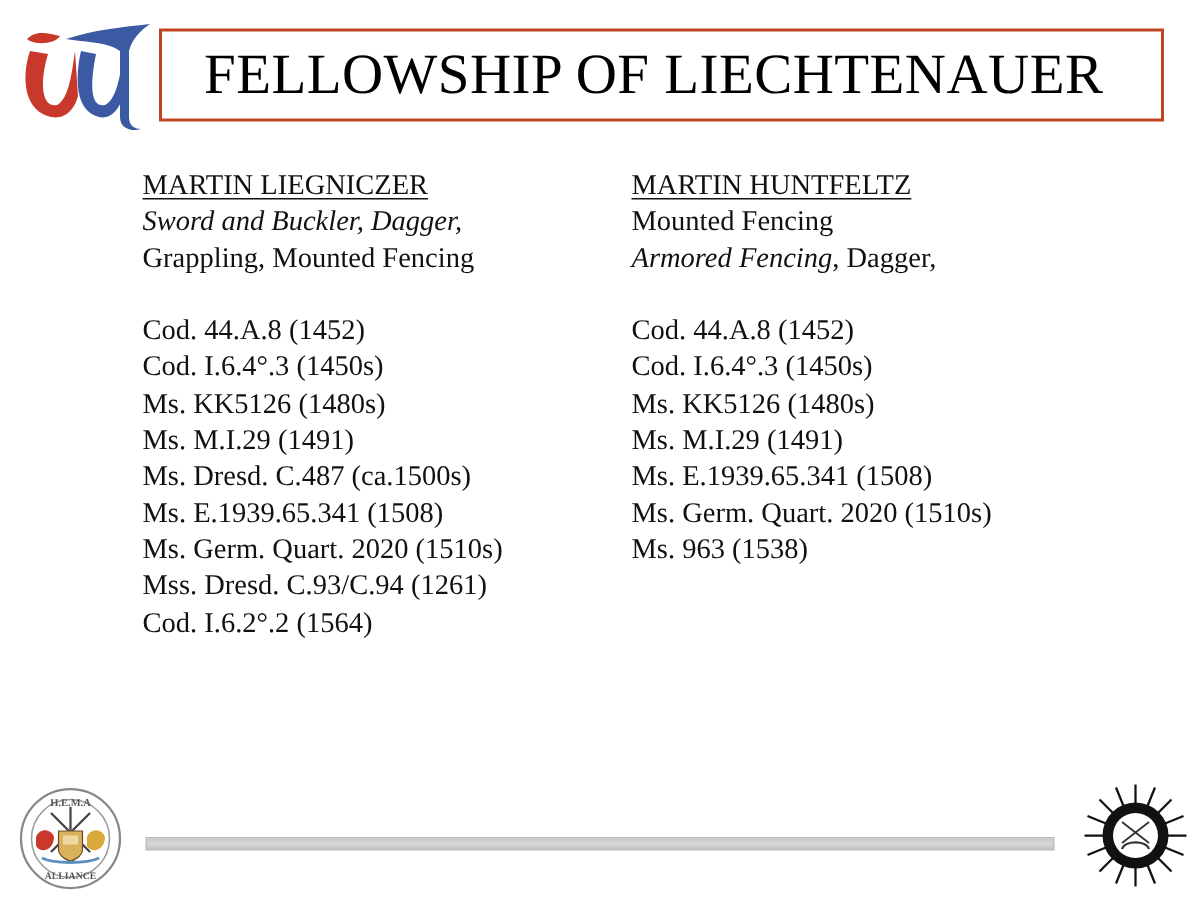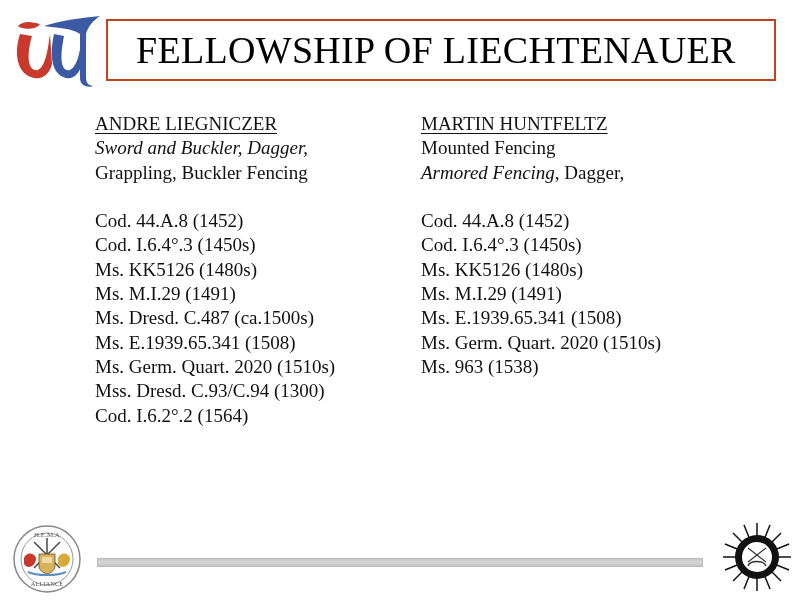--- a/index.html
+++ b/index.html
@@ -23,21 +23,21 @@
   .col-left { left:95px; }
   .col-right { left:421px; }
   .name { text-decoration:underline; text-underline-offset:3px; text-decoration-thickness:1px; }
   .spacer { height:24.3px; }
   .src { white-space:nowrap; }
   .divider-bar {
     position:absolute; left:97px; top:558px; width:606px; height:9px;
     background:linear-gradient(#c8c8c8, #d8d8d8 50%, #c4c4c4);
     border:1px solid #bdbdbd; box-sizing:border-box;
   }
-  .badge-left { position:absolute; left:12px; top:524px; width:70px; height:70px; }
+  .badge-left { position:absolute; left:12px; top:524px; width:70px; height:70px;font-weight:bold; }
   .badge-right { position:absolute; left:722px; top:522px; width:70px; height:70px; }
 </style>
 </head>
 <body>
 
 <div class="logo">
   <svg width="92" height="76" viewBox="0 0 92 76">
 
     <path d="M8 14 C14 8, 22 10, 30 12 C26 18, 12 18, 8 14 Z" fill="#c8392b"></path>
     <path d="M10 22 C4 40, 6 62, 24 66 C34 68, 40 60, 42 52 L40 22 C38 36, 36 54, 28 58 C18 60, 16 44, 22 24 Z" fill="#c8392b"></path>
@@ -45,32 +45,32 @@
     <path d="M44 22 C40 40, 40 62, 56 66 C64 68, 70 60, 72 52 L72 26 C70 38, 68 54, 60 58 C50 60, 50 44, 54 24 Z" fill="#3b5aa3"></path>
     <path d="M34 14 C52 8, 72 6, 90 4 C84 8, 78 14, 76 22 L76 66 C76 72, 80 74, 84 74 C78 76, 70 74, 70 66 L70 22 C62 16, 46 16, 34 14 Z" fill="#3b5aa3"></path>
   </svg>
 </div>
 
 <div class="title-box">
   <span class="title-text">FELLOWSHIP OF LIECHTENAUER</span>
 </div>
 
 <div class="col col-left">
-  <div class="name">ANDRE LIEGNICZER</div>
+  <div class="name">MARTIN LIEGNICZER</div>
   <div><i>Sword and Buckler, Dagger,</i></div>
-  <div>Grappling, Buckler Fencing</div>
+  <div>Grappling, Mounted Fencing</div>
   <div class="spacer"></div>
   <div class="src">Cod. 44.A.8 (1452)</div>
   <div class="src">Cod. I.6.4°.3 (1450s)</div>
   <div class="src">Ms. KK5126 (1480s)</div>
   <div class="src">Ms. M.I.29 (1491)</div>
   <div class="src">Ms. Dresd. C.487 (ca.1500s)</div>
   <div class="src">Ms. E.1939.65.341 (1508)</div>
   <div class="src">Ms. Germ. Quart. 2020 (1510s)</div>
-  <div class="src">Mss. Dresd. C.93/C.94 (1300)</div>
+  <div class="src">Mss. Dresd. C.93/C.94 (1261)</div>
   <div class="src">Cod. I.6.2°.2 (1564)</div>
 </div>
 
 <div class="col col-right">
   <div class="name">MARTIN HUNTFELTZ</div>
   <div>Mounted Fencing</div>
   <div><i>Armored Fencing</i><span>, Dagger,</span></div>
   <div class="spacer"></div>
   <div class="src">Cod. 44.A.8 (1452)</div>
   <div class="src">Cod. I.6.4°.3 (1450s)</div>

